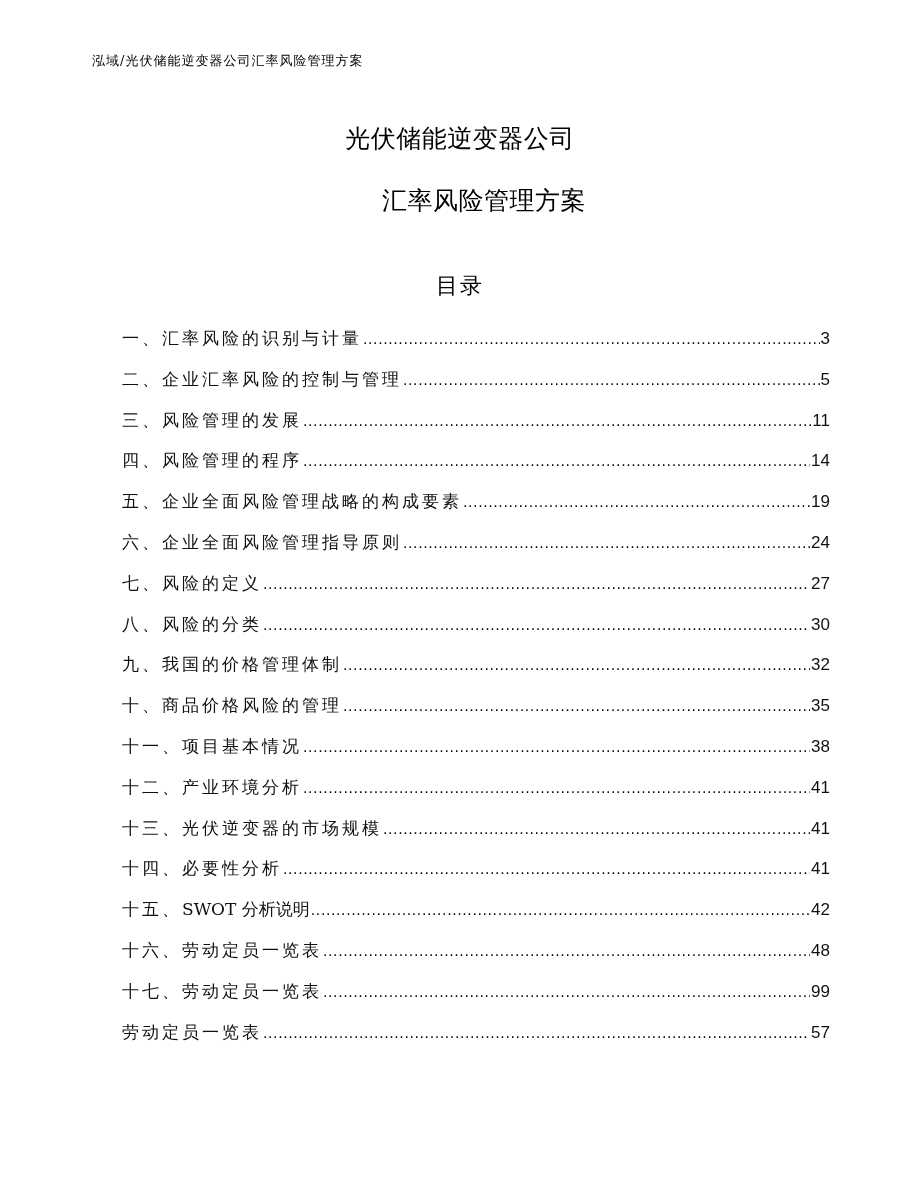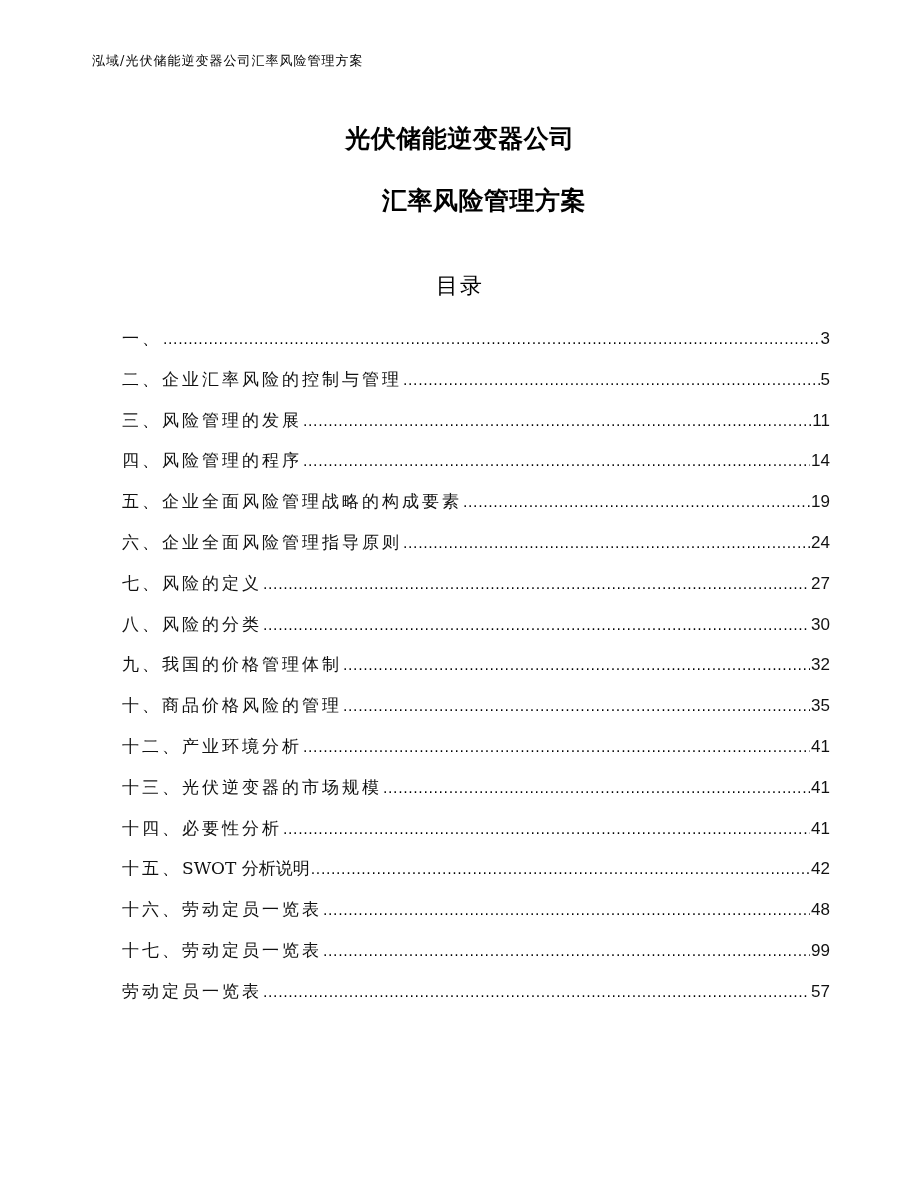--- a/index.html
+++ b/index.html
@@ -22,21 +22,21 @@
       font-size: 13px;
       color: #000000;
       letter-spacing: 1px;
       font-family: "DejaVu Serif", "Liberation Serif", serif;
     }
     .title-block {
       position: absolute;
       left: 0;
       width: 920px;
       text-align: center;
-      font-weight: bold;
+      font-weight: normal;
       font-size: 25px;
       letter-spacing: 0.5px;
     }
     .title-1 { top: 122px; }
     .title-2 { top: 184px; padding-left: 24px; }
     .toc-heading {
       position: absolute;
       left: 0;
       width: 920px;
       top: 271px;
@@ -99,20 +99,21 @@
 <div class="running-header">泓域/光伏储能逆变器公司汇率风险管理方案</div>
 
 <div class="title-block title-1">光伏储能逆变器公司</div>
 <div class="title-block title-2">汇率风险管理方案</div>
 
 <div class="toc-heading">目录</div>
 
 <ul class="toc">
   <li class="toc-item">
     <span class="toc-num">一、</span>
+    <span class="toc-label">汇率风险的识别与计量</span>
     <span class="toc-dots"></span>
     <span class="toc-page">3</span>
   </li>
   <li class="toc-item">
     <span class="toc-num">二、</span>
     <span class="toc-label">企业汇率风险的控制与管理</span>
     <span class="toc-dots"></span>
     <span class="toc-page">5</span>
   </li>
   <li class="toc-item">
@@ -157,20 +158,26 @@
     <span class="toc-dots"></span>
     <span class="toc-page">32</span>
   </li>
   <li class="toc-item">
     <span class="toc-num">十、</span>
     <span class="toc-label">商品价格风险的管理</span>
     <span class="toc-dots"></span>
     <span class="toc-page">35</span>
   </li>
   <li class="toc-item">
+    <span class="toc-num">十一、</span>
+    <span class="toc-label">项目基本情况</span>
+    <span class="toc-dots"></span>
+    <span class="toc-page">38</span>
+  </li>
+  <li class="toc-item">
     <span class="toc-num">十二、</span>
     <span class="toc-label">产业环境分析</span>
     <span class="toc-dots"></span>
     <span class="toc-page">41</span>
   </li>
   <li class="toc-item">
     <span class="toc-num">十三、</span>
     <span class="toc-label">光伏逆变器的市场规模</span>
     <span class="toc-dots"></span>
     <span class="toc-page">41</span>

